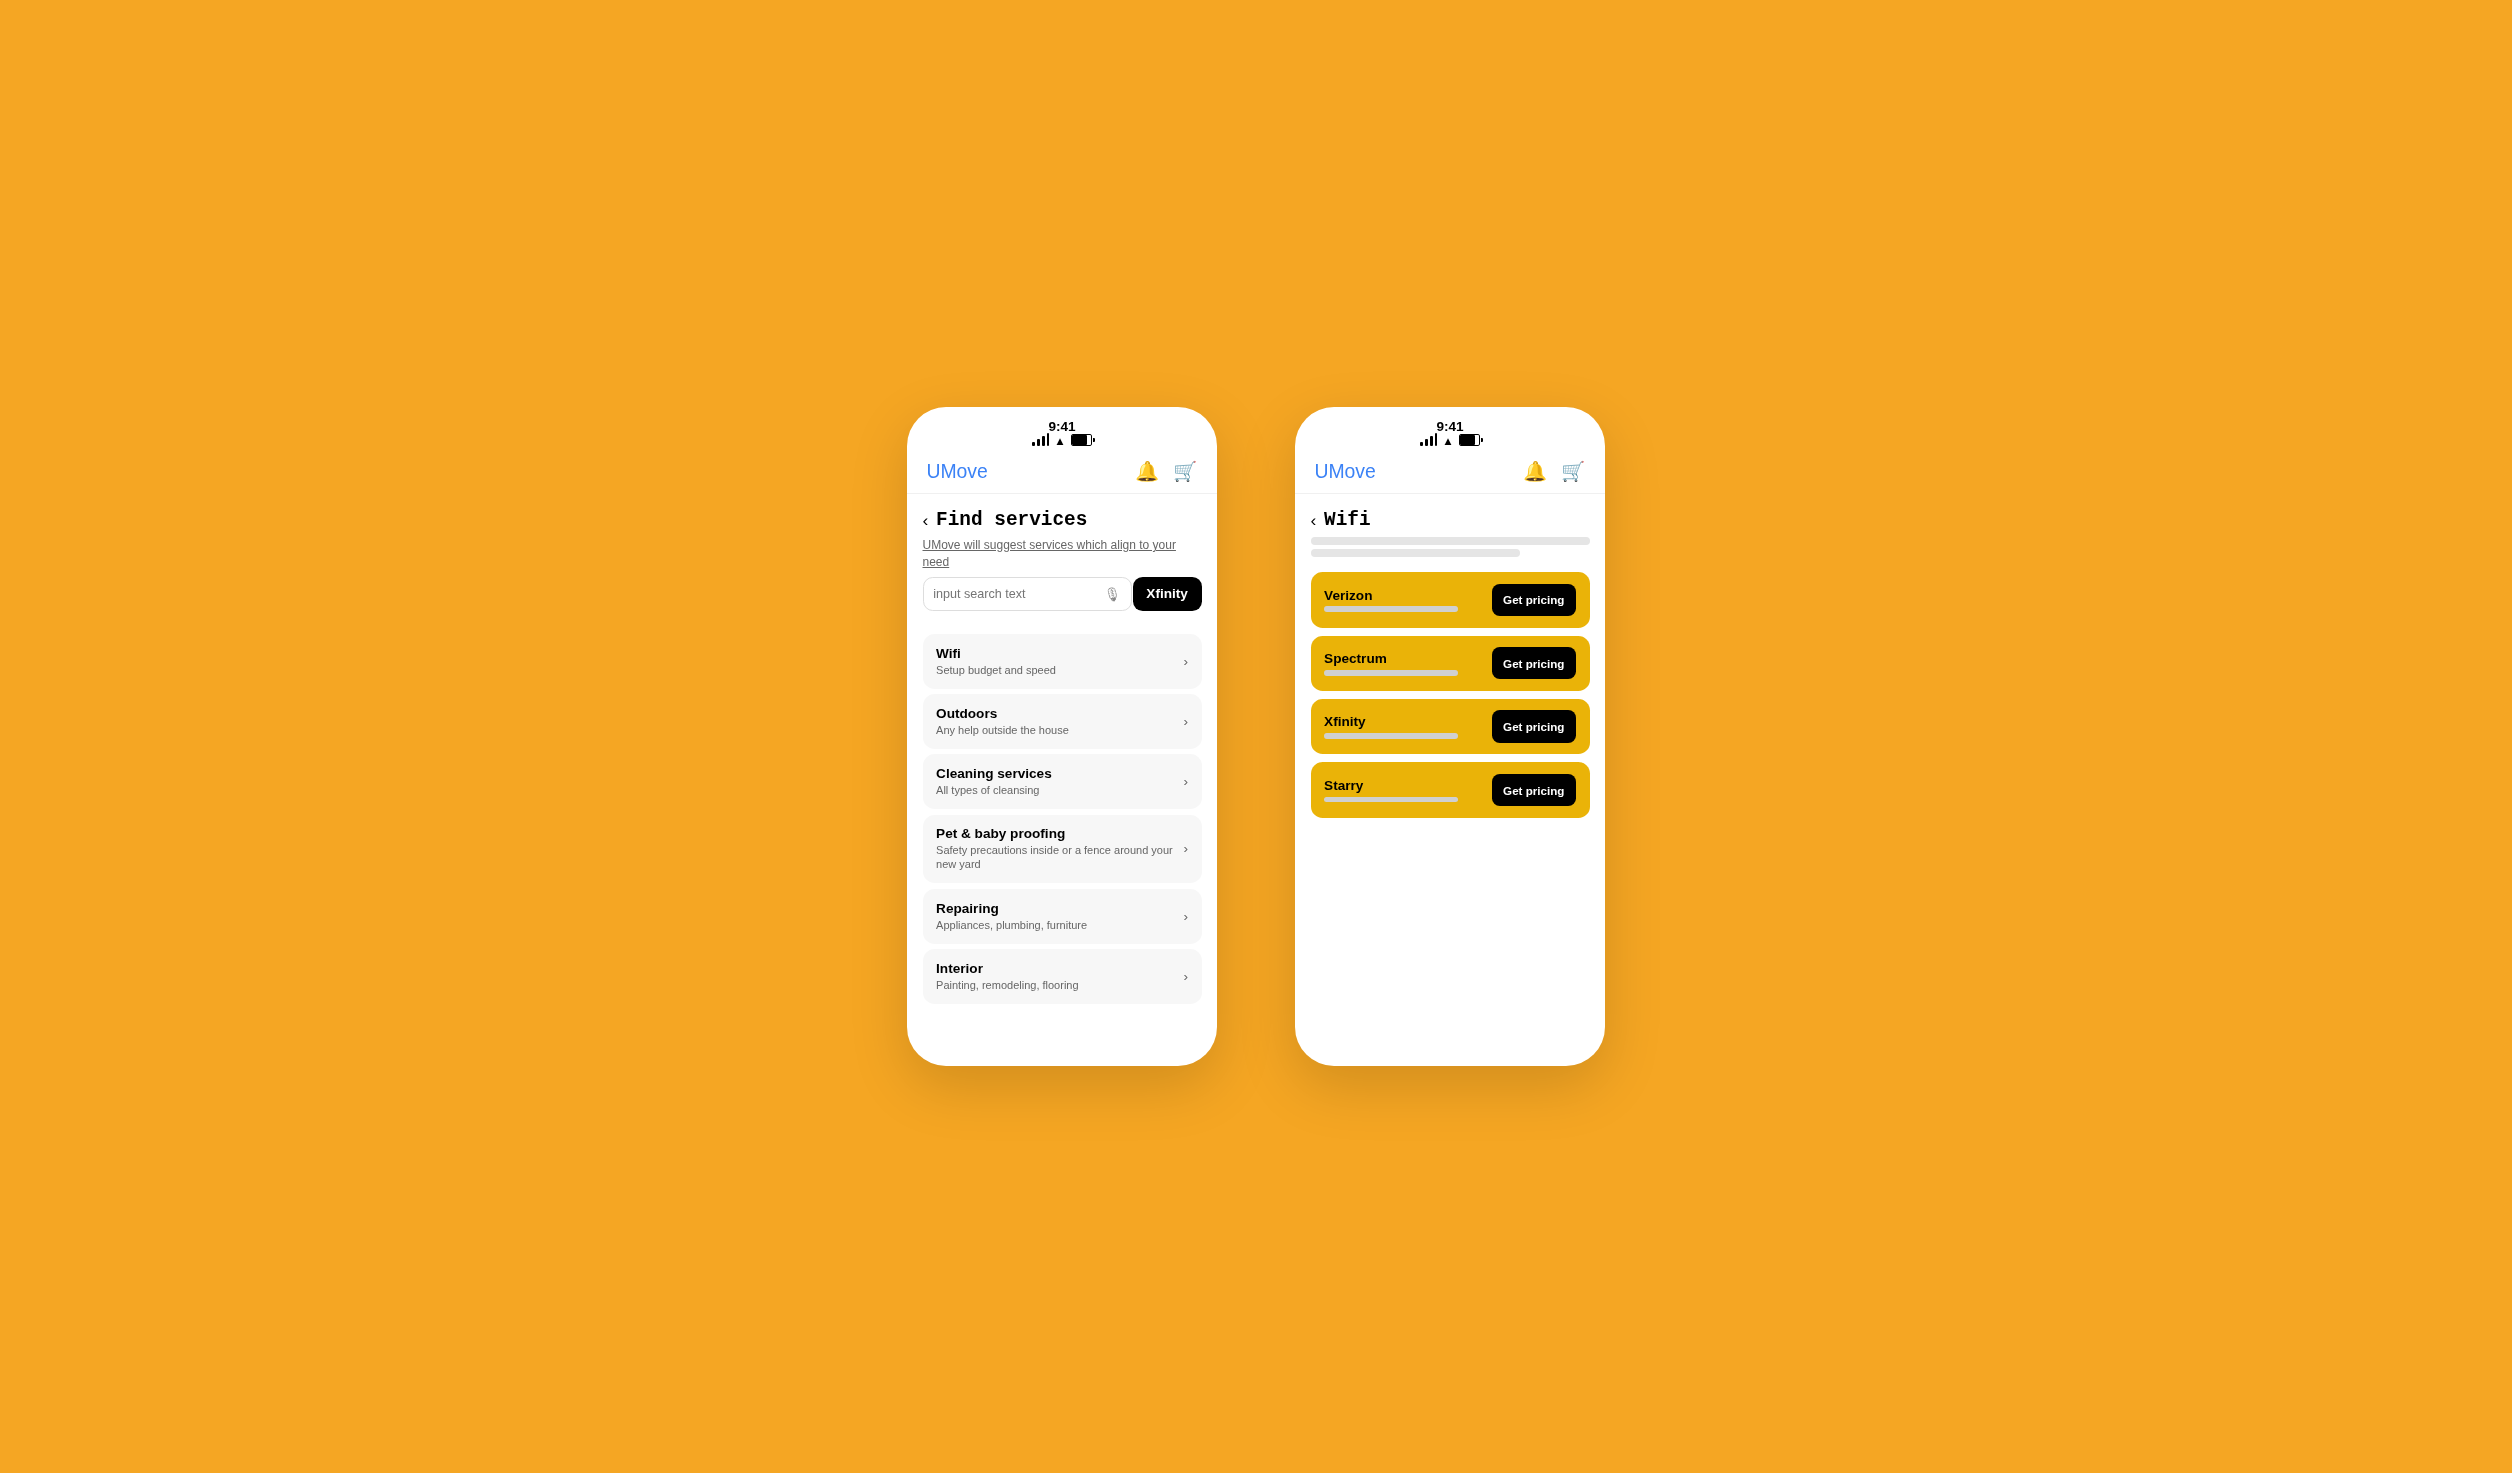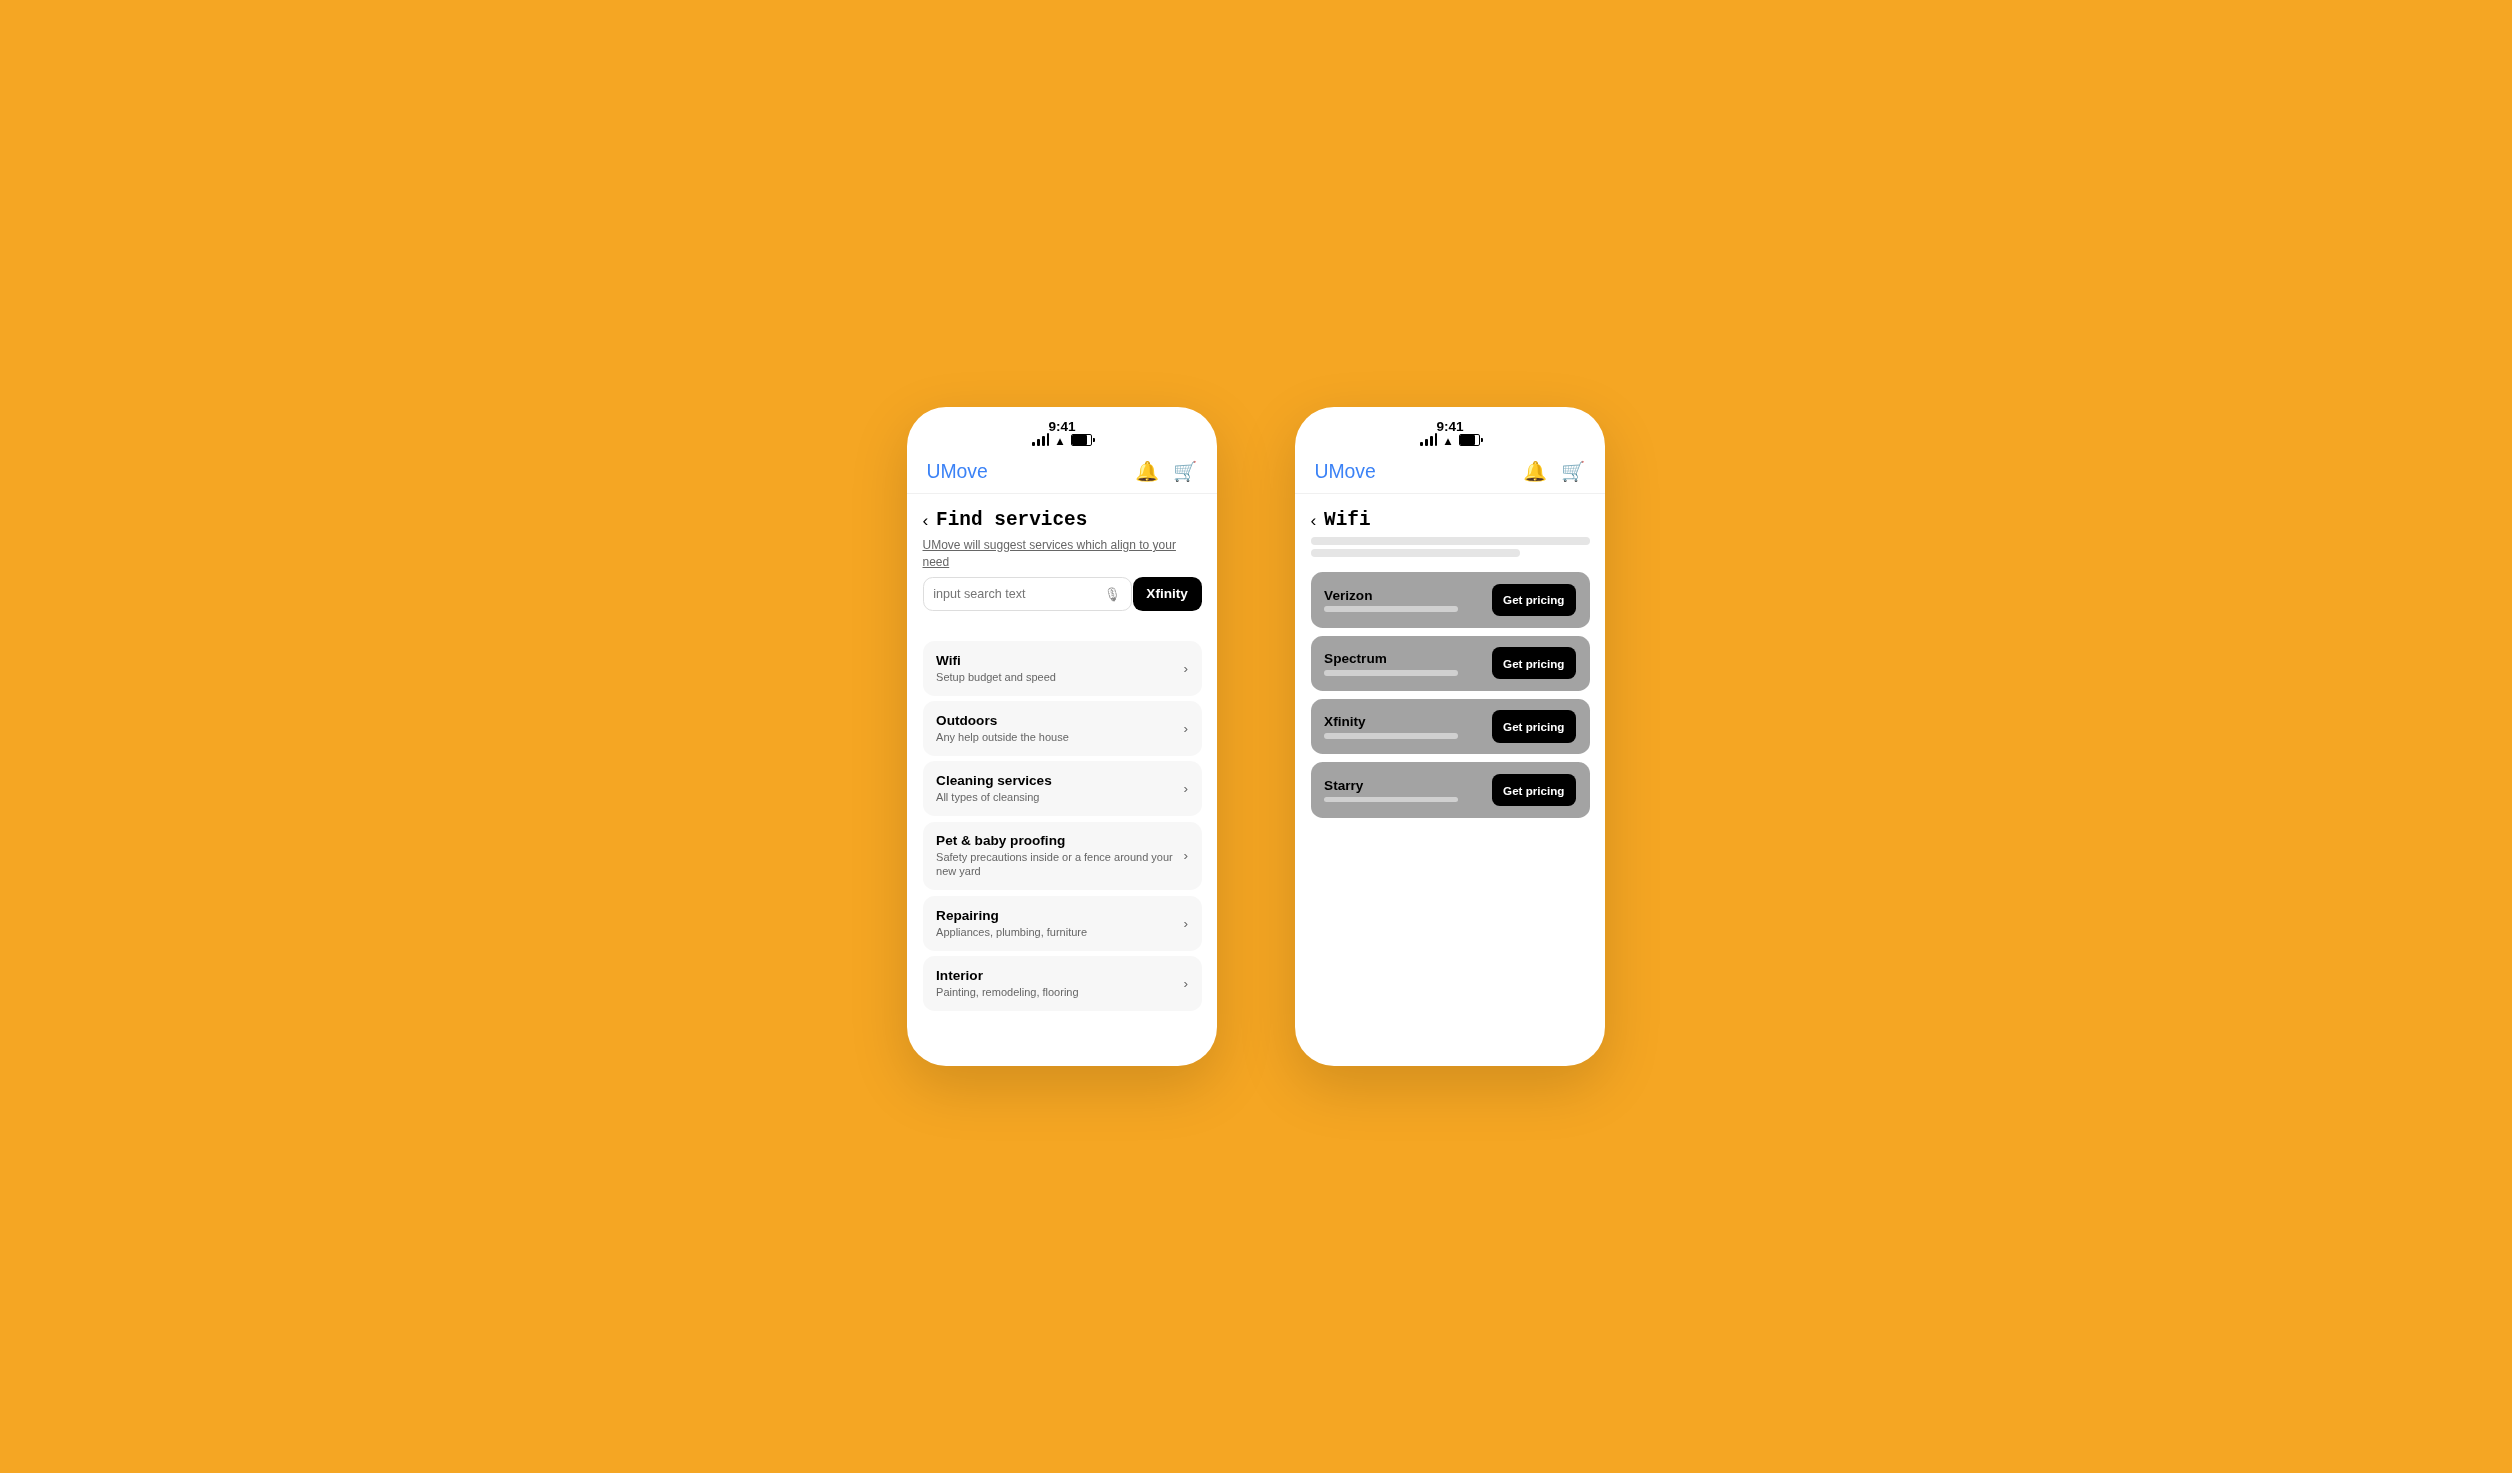--- a/index.html
+++ b/index.html
@@ -149,21 +149,21 @@
       font-size: 12px;
       color: #666;
       margin-bottom: 6px;
       line-height: 1.4;
       text-decoration: underline;
     }
 
     .search-bar {
       display: flex;
       gap: 1px;
-      margin-bottom: 30px;
+      margin-bottom: 23px;
     }
 
     .search-input-wrap {
       flex: 1;
       border: 1.5px solid #ddd;
       border-radius: 9.7px;
       display: flex;
       align-items: center;
       padding: 0 9.7px;
       gap: 5.8px;
@@ -243,21 +243,21 @@
       margin-bottom: 15.5px;
     }
 
     .provider-list {
       display: flex;
       flex-direction: column;
       gap: 7.8px;
     }
 
     .provider-item {
-      background: #a3a3a3;
+      background: #eab308;
       border-radius: 11.6px;
       padding: 11.6px 13.6px;
       display: flex;
       align-items: center;
       justify-content: space-between;
     }
 
     .provider-info { flex: 1; }
 
     .provider-name {

